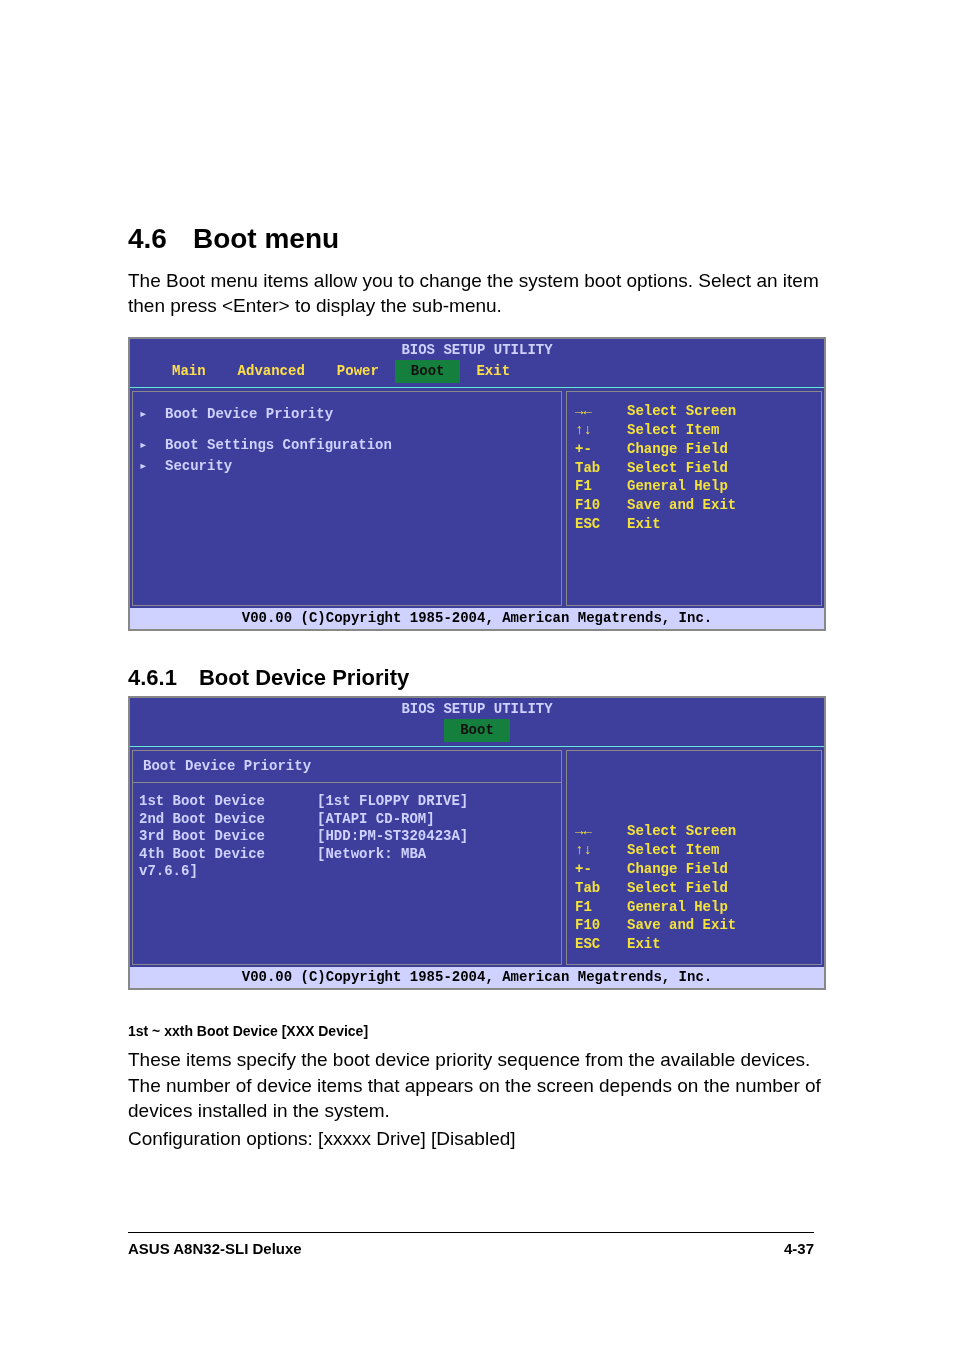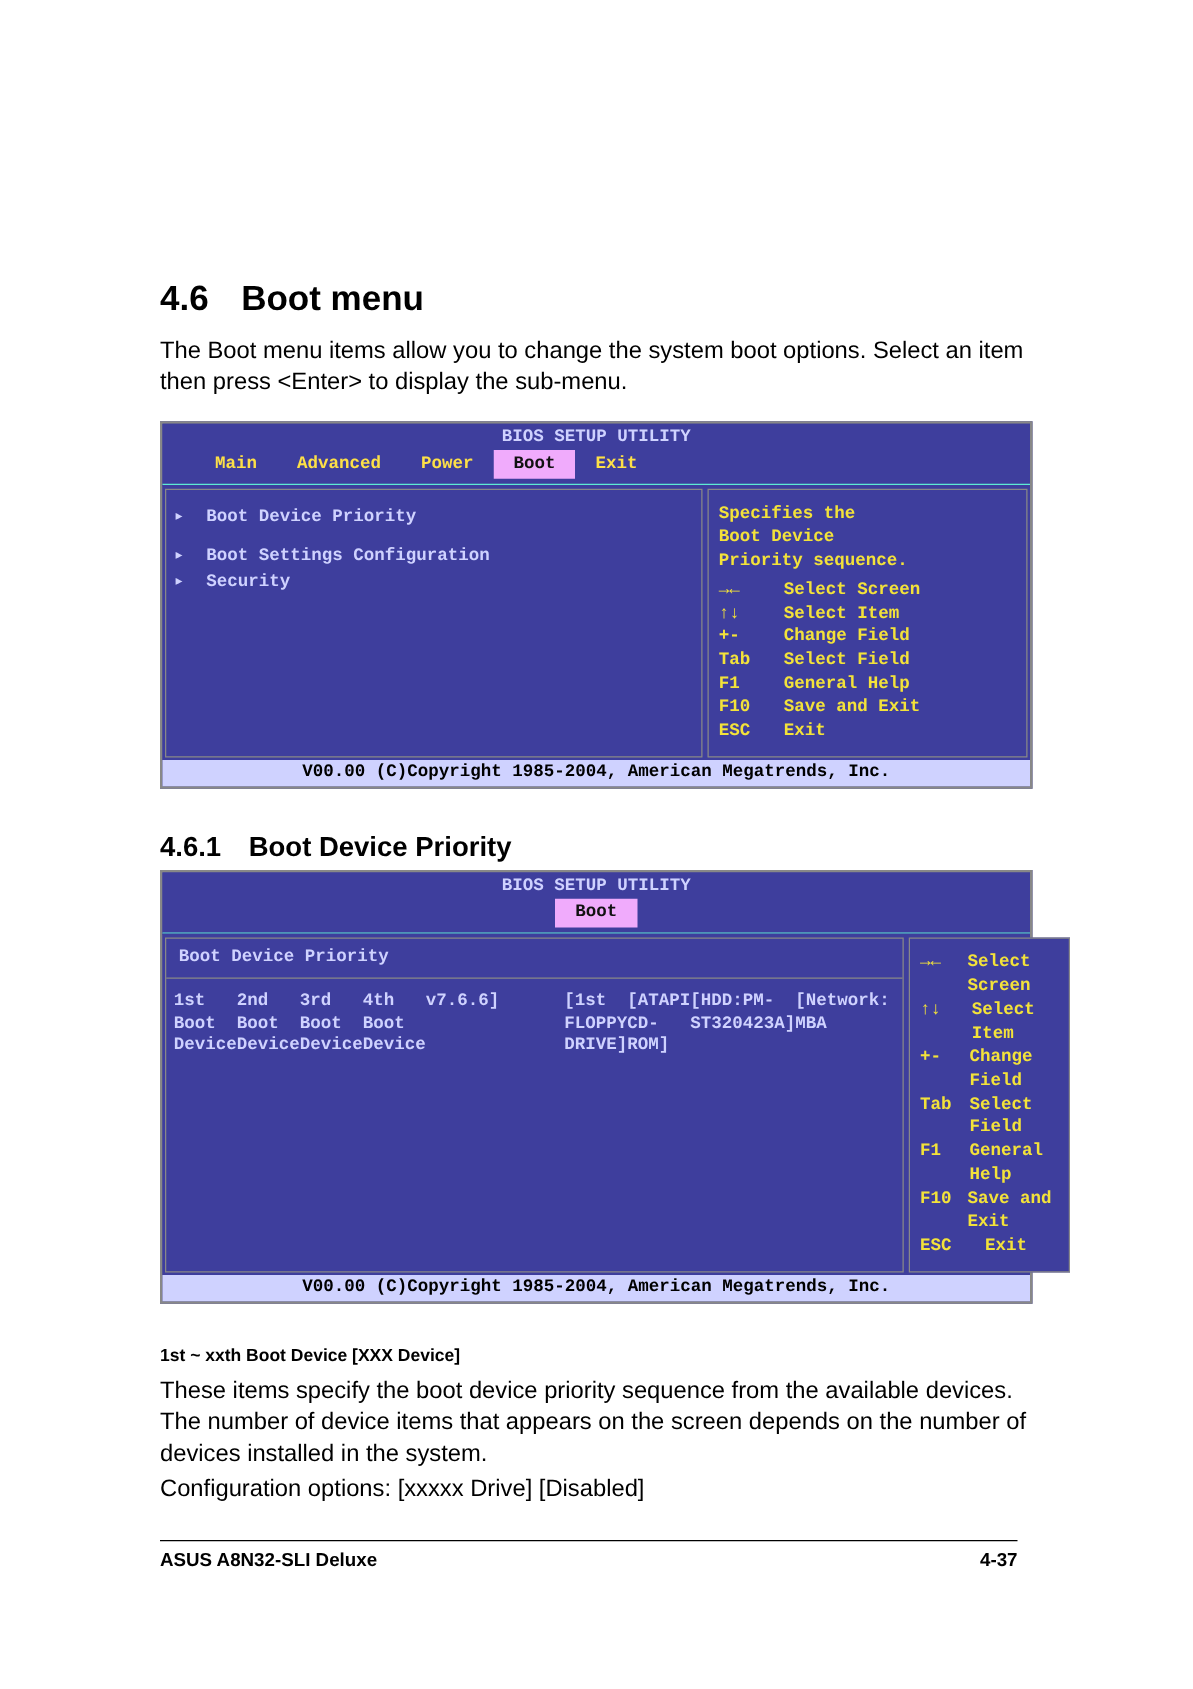--- a/index.html
+++ b/index.html
@@ -35,21 +35,21 @@
     padding: 2px 4px;
     border-bottom: 1px solid #5eead4;
   }
   .bios-title-row { text-align: center; color: #cfd2ff; }
   .bios-tabs { display: flex; gap: 0; padding: 0 22px 2px 22px; }
   .bios-tab {
     color: #fde047;
     padding: 2px 16px;
   }
   .bios-tab.active {
-    background: #f0abfc;
+    background: #15803d;
     color: #111;
   }
   .bios-body {
     display: flex;
     background: #3e3e9d;
     border-top: 1px solid #3e3e9d;
     min-height: 220px;
   }
   .bios-left {
     flex: 1;
@@ -82,21 +82,21 @@
     padding: 1px 0;
   }
   
   .bdp-header {
     color: #cfd2ff;
     border-bottom: 1px solid #888;
     margin: -12px -10px 10px -6px;
     padding: 6px 10px;
   }
   .bdp-grid { display: flex; gap: 52px; }
-  .bdp-col { display: flex; flex-direction: row; }
+  .bdp-col { display: flex; flex-direction: column; }
   .bdp-col div { color: #cfd2ff; padding: 0; line-height: 1.25; }
   h3.subsection {
     font-size: 22px;
     font-weight: bold;
     margin-bottom: 4px;
   }
   .sub-num { margin-right: 22px; }
   h4.item-heading {
     font-size: 14px;
     font-weight: bold;
@@ -146,25 +146,20 @@
       <div class="bios-left-row">
         <span class="tri">▸</span>
         <span>Boot Settings Configuration</span>
       </div>
       <div class="bios-left-row">
         <span class="tri">▸</span>
         <span>Security</span>
       </div>
     </div>
     <div class="bios-right">
-      <div class="help-top">
-        <div>Specifies the</div>
-        <div>Boot Device</div>
-        <div>Priority sequence.</div>
-      </div>
       <div class="help-keys">
         <div class="hk-row">
             <span class="hk-key">→←</span>
             <span>Select Screen</span>
           </div>
         <div class="hk-row">
             <span class="hk-key">↑↓</span>
             <span>Select Item</span>
           </div>
         <div class="hk-row">

